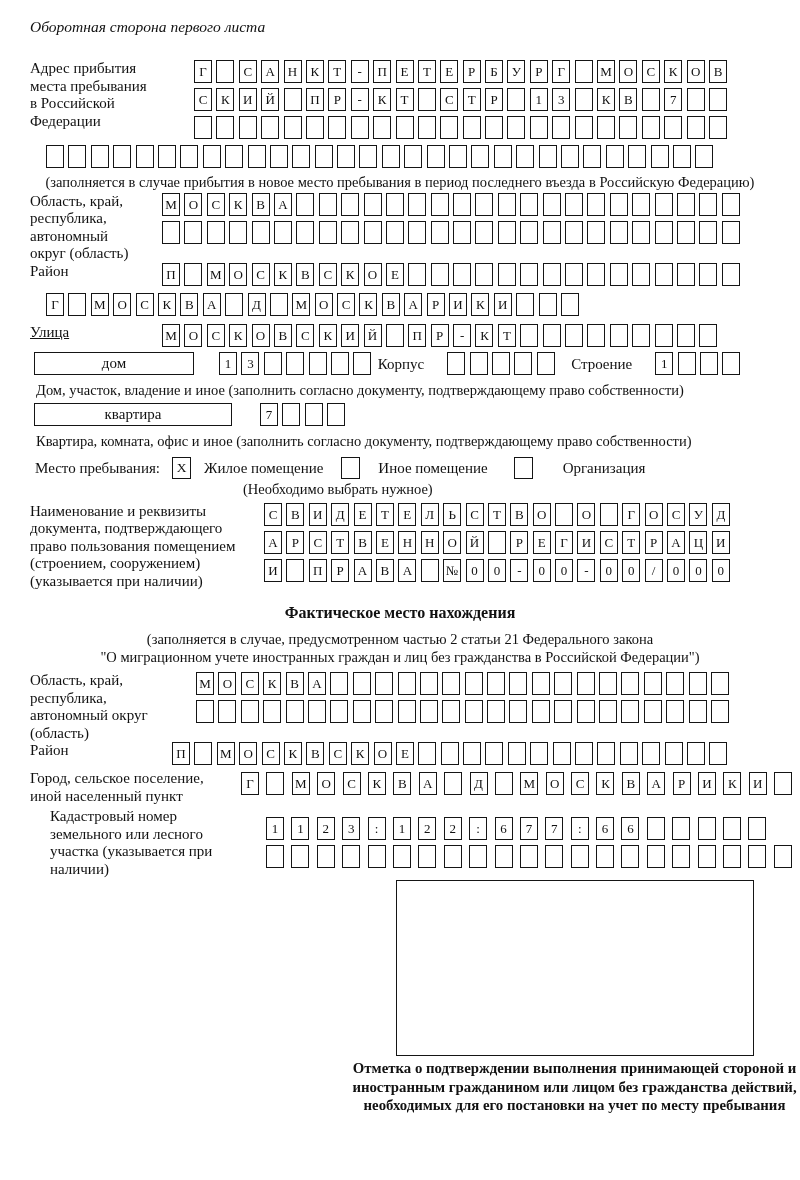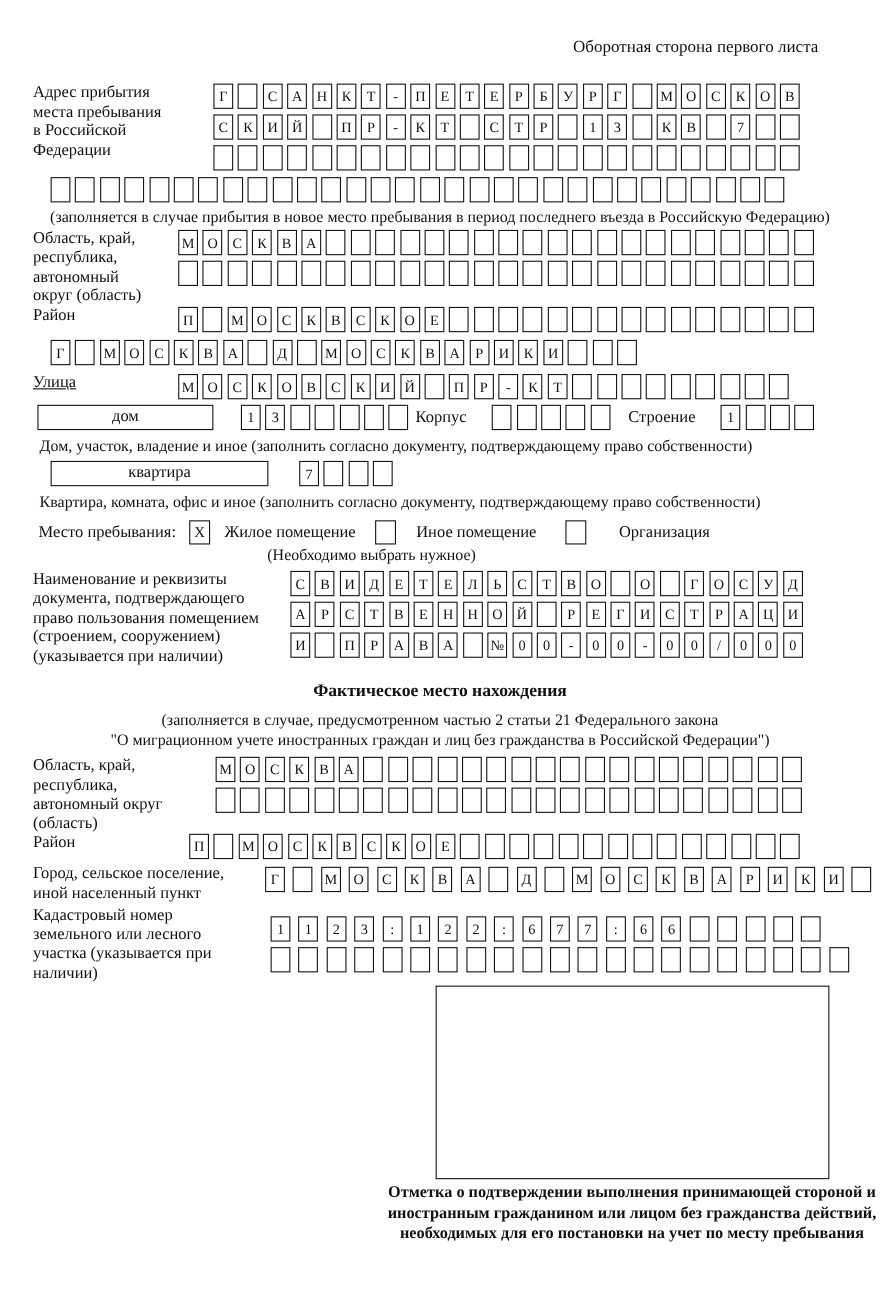--- a/index.html
+++ b/index.html
@@ -1,18 +1,18 @@
 <!DOCTYPE html>
 <html><head>
 <meta charset="utf-8">
 <style>
   html,body{margin:0;padding:0;background:#fff;color:#111;}
   body{width:800px;height:1180px;font-family:"Liberation Serif",serif;overflow:hidden;}
   .page{box-sizing:border-box;width:800px;height:1180px;padding:12px 30px 0 30px;}
-  .corner{text-align:right;font-size:15.5px;margin:22px 26px 24px 0;}
+  .corner{font-size:15.5px;margin:6px 26px 24px 0;font-style:italic;}
   .group{display:flex;align-items:flex-start;}
   .glabel{font-size:15px;line-height:17.5px;flex:none;}
   .rows{flex:none;}
   .cellrow{white-space:nowrap;height:24.2px;margin-bottom:3.8px;padding-left:16px;}
   .cell{display:inline-block;box-sizing:content-box;width:16px;height:21px;border:1.6px solid #151515;
         margin-right:4.4px;text-align:center;font-size:13px;line-height:21px;vertical-align:top;}
   .wide .cell{margin-right:7.4px;}
   .note{font-size:14.5px;line-height:18px;}
   .center{text-align:center;}
   .h2{font-weight:bold;text-align:center;font-size:16px;margin:4px 0 8px 0;}
@@ -64,21 +64,21 @@
     <div class="glabel" style="width:116px;text-decoration:underline;">Улица</div>
     <div class="cellrow"><span class="cell">М</span><span class="cell">О</span><span class="cell">С</span><span class="cell">К</span><span class="cell">О</span><span class="cell">В</span><span class="cell">С</span><span class="cell">К</span><span class="cell">И</span><span class="cell">Й</span><span class="cell"></span><span class="cell">П</span><span class="cell">Р</span><span class="cell">-</span><span class="cell">К</span><span class="cell">Т</span><span class="cell"></span><span class="cell"></span><span class="cell"></span><span class="cell"></span><span class="cell"></span><span class="cell"></span><span class="cell"></span><span class="cell"></span><span class="cell"></span></div>
   </div>
 
   <div style="margin-left:4px;white-space:nowrap;">
     <span class="wbox" style="width:158px;">дом</span><span class="cellrow" style="display:inline-block;margin-left:9px;"><span class="cell">1</span><span class="cell">3</span><span class="cell"></span><span class="cell"></span><span class="cell"></span><span class="cell"></span><span class="cell"></span></span><span class="inl-label" style="margin:0 7px 0 2px;">Корпус</span><span class="cellrow" style="display:inline-block;"><span class="cell"></span><span class="cell"></span><span class="cell"></span><span class="cell"></span><span class="cell"></span></span><span class="inl-label" style="margin:0 7px 0 12px;">Строение</span><span class="cellrow" style="display:inline-block;"><span class="cell">1</span><span class="cell"></span><span class="cell"></span><span class="cell"></span></span>
   </div>
   <div class="note" style="margin:1px 0 4px 6px;">Дом, участок, владение и иное (заполнить согласно документу, подтверждающему право собственности)</div>
 
   <div style="margin-left:4px;white-space:nowrap;">
-    <span class="wbox" style="width:196px;margin-left:12px;">квартира</span><span class="cellrow" style="display:inline-block;margin-left:12px;"><span class="cell">7</span><span class="cell"></span><span class="cell"></span><span class="cell"></span></span>
+    <span class="wbox" style="width:196px;">квартира</span><span class="cellrow" style="display:inline-block;margin-left:12px;"><span class="cell">7</span><span class="cell"></span><span class="cell"></span><span class="cell"></span></span>
   </div>
   <div class="note" style="margin:1px 0 6px 6px;">Квартира, комната, офис и иное (заполнить согласно документу, подтверждающему право собственности)</div>
 
   <div style="margin-left:5px;white-space:nowrap;">
     <span class="inl-label">Место пребывания:</span>
     <span class="cb" style="margin-left:8px;">X</span>
     <span class="inl-label" style="margin-left:9px;">Жилое помещение</span>
     <span class="cb" style="margin-left:14px;"></span>
     <span class="inl-label" style="margin-left:14px;">Иное помещение</span>
     <span class="cb" style="margin-left:22px;"></span>
@@ -111,21 +111,21 @@
     <div class="glabel" style="width:126px;">Район</div>
     <div class="cellrow"><span class="cell">П</span><span class="cell"></span><span class="cell">М</span><span class="cell">О</span><span class="cell">С</span><span class="cell">К</span><span class="cell">В</span><span class="cell">С</span><span class="cell">К</span><span class="cell">О</span><span class="cell">Е</span><span class="cell"></span><span class="cell"></span><span class="cell"></span><span class="cell"></span><span class="cell"></span><span class="cell"></span><span class="cell"></span><span class="cell"></span><span class="cell"></span><span class="cell"></span><span class="cell"></span><span class="cell"></span><span class="cell"></span><span class="cell"></span></div>
   </div>
 
   <div class="group">
     <div class="glabel" style="width:195px;">Город, сельское поселение, иной населенный пункт</div>
     <div class="cellrow wide" style="margin-top:2px;"><span class="cell">Г</span><span class="cell"></span><span class="cell">М</span><span class="cell">О</span><span class="cell">С</span><span class="cell">К</span><span class="cell">В</span><span class="cell">А</span><span class="cell"></span><span class="cell">Д</span><span class="cell"></span><span class="cell">М</span><span class="cell">О</span><span class="cell">С</span><span class="cell">К</span><span class="cell">В</span><span class="cell">А</span><span class="cell">Р</span><span class="cell">И</span><span class="cell">К</span><span class="cell">И</span><span class="cell"></span></div>
   </div>
 
   <div class="group" style="margin-top:3px;">
-    <div class="glabel" style="width:200px;">Кадастровый номер земельного или лесного участка (указывается при наличии)</div>
+    <div class="glabel" style="width:200px;margin-left:20px;">Кадастровый номер земельного или лесного участка (указывается при наличии)</div>
     <div class="rows" style="padding-top:9px;">
       <div class="cellrow wide"><span class="cell">1</span><span class="cell">1</span><span class="cell">2</span><span class="cell">3</span><span class="cell">:</span><span class="cell">1</span><span class="cell">2</span><span class="cell">2</span><span class="cell">:</span><span class="cell">6</span><span class="cell">7</span><span class="cell">7</span><span class="cell">:</span><span class="cell">6</span><span class="cell">6</span><span class="cell"></span><span class="cell"></span><span class="cell"></span><span class="cell"></span><span class="cell"></span></div>
       <div class="cellrow wide"><span class="cell"></span><span class="cell"></span><span class="cell"></span><span class="cell"></span><span class="cell"></span><span class="cell"></span><span class="cell"></span><span class="cell"></span><span class="cell"></span><span class="cell"></span><span class="cell"></span><span class="cell"></span><span class="cell"></span><span class="cell"></span><span class="cell"></span><span class="cell"></span><span class="cell"></span><span class="cell"></span><span class="cell"></span><span class="cell"></span><span class="cell"></span></div>
     </div>
   </div>
 
   <div style="width:455px;margin-left:317px;margin-top:2px;">
     <div class="stamp-box"></div>
     <div class="stamp-caption">Отметка о подтверждении выполнения принимающей стороной и иностранным гражданином или лицом без гражданства действий, необходимых для его постановки на учет по месту пребывания</div>
   </div>

